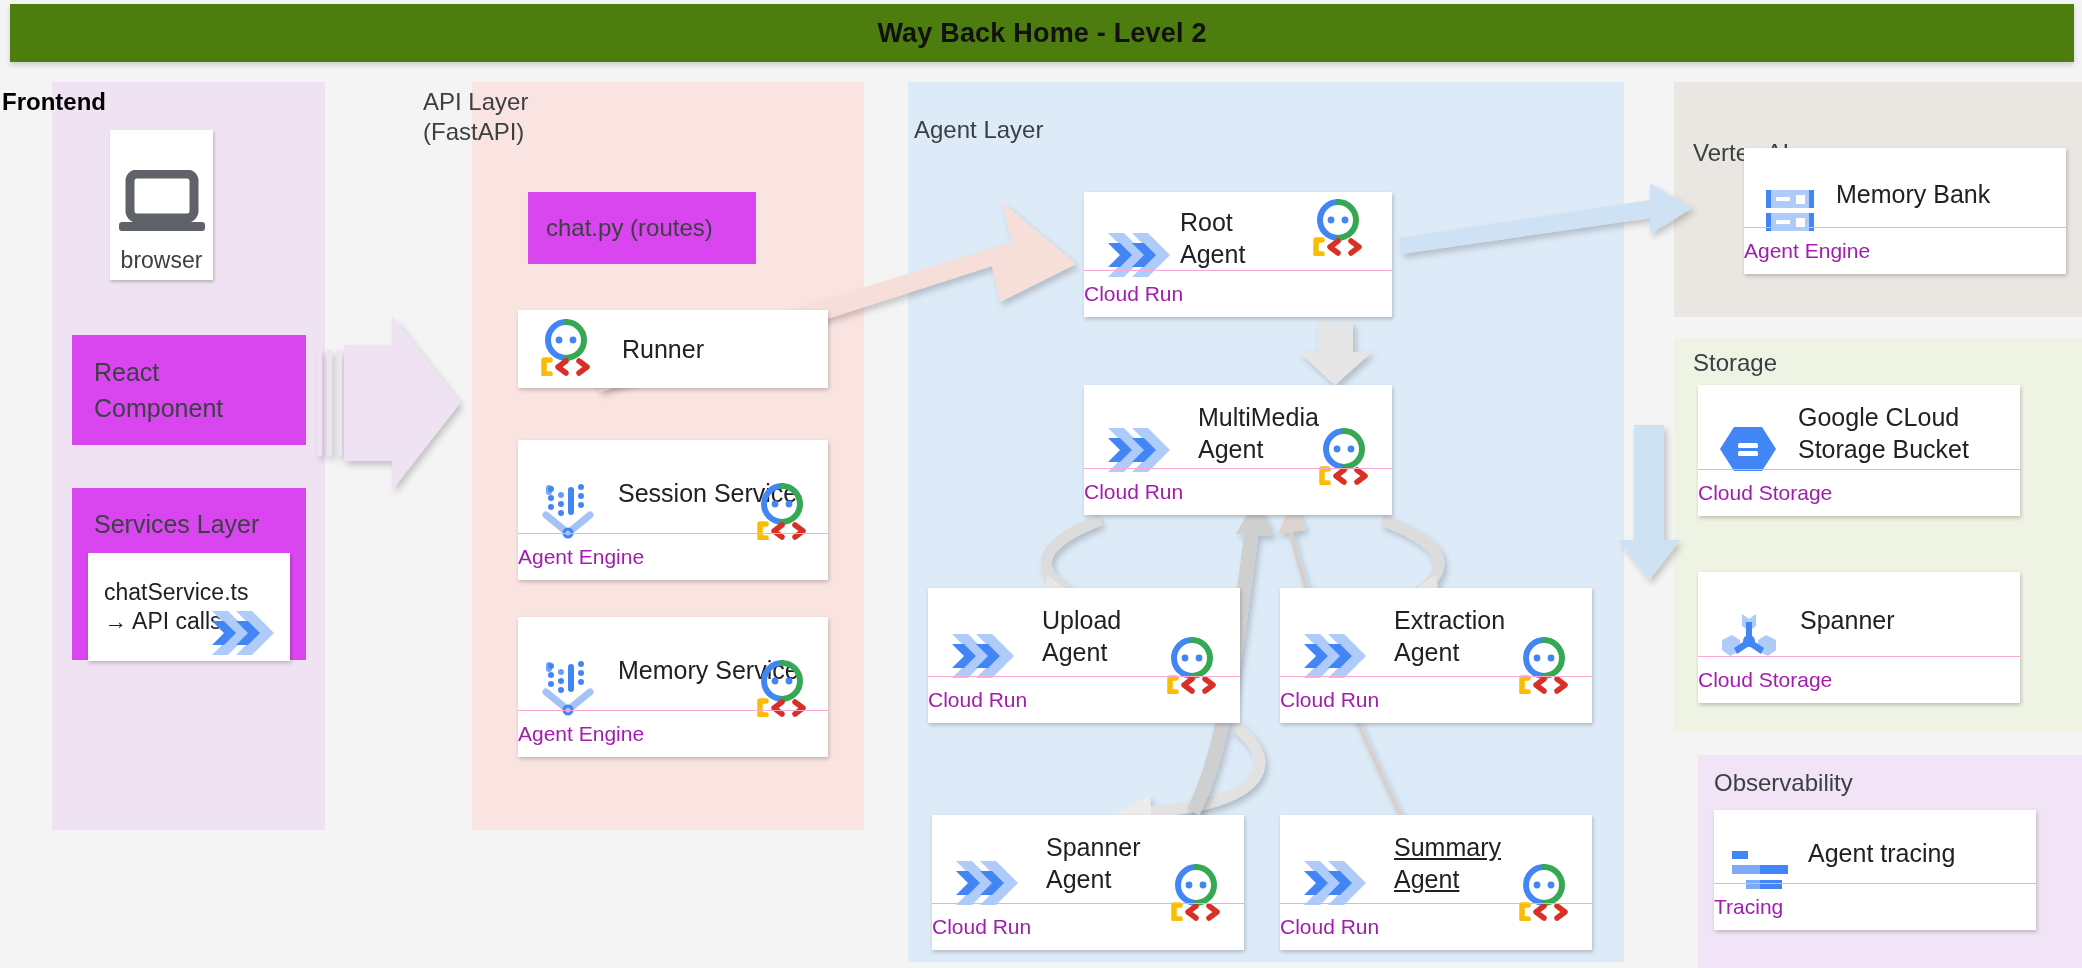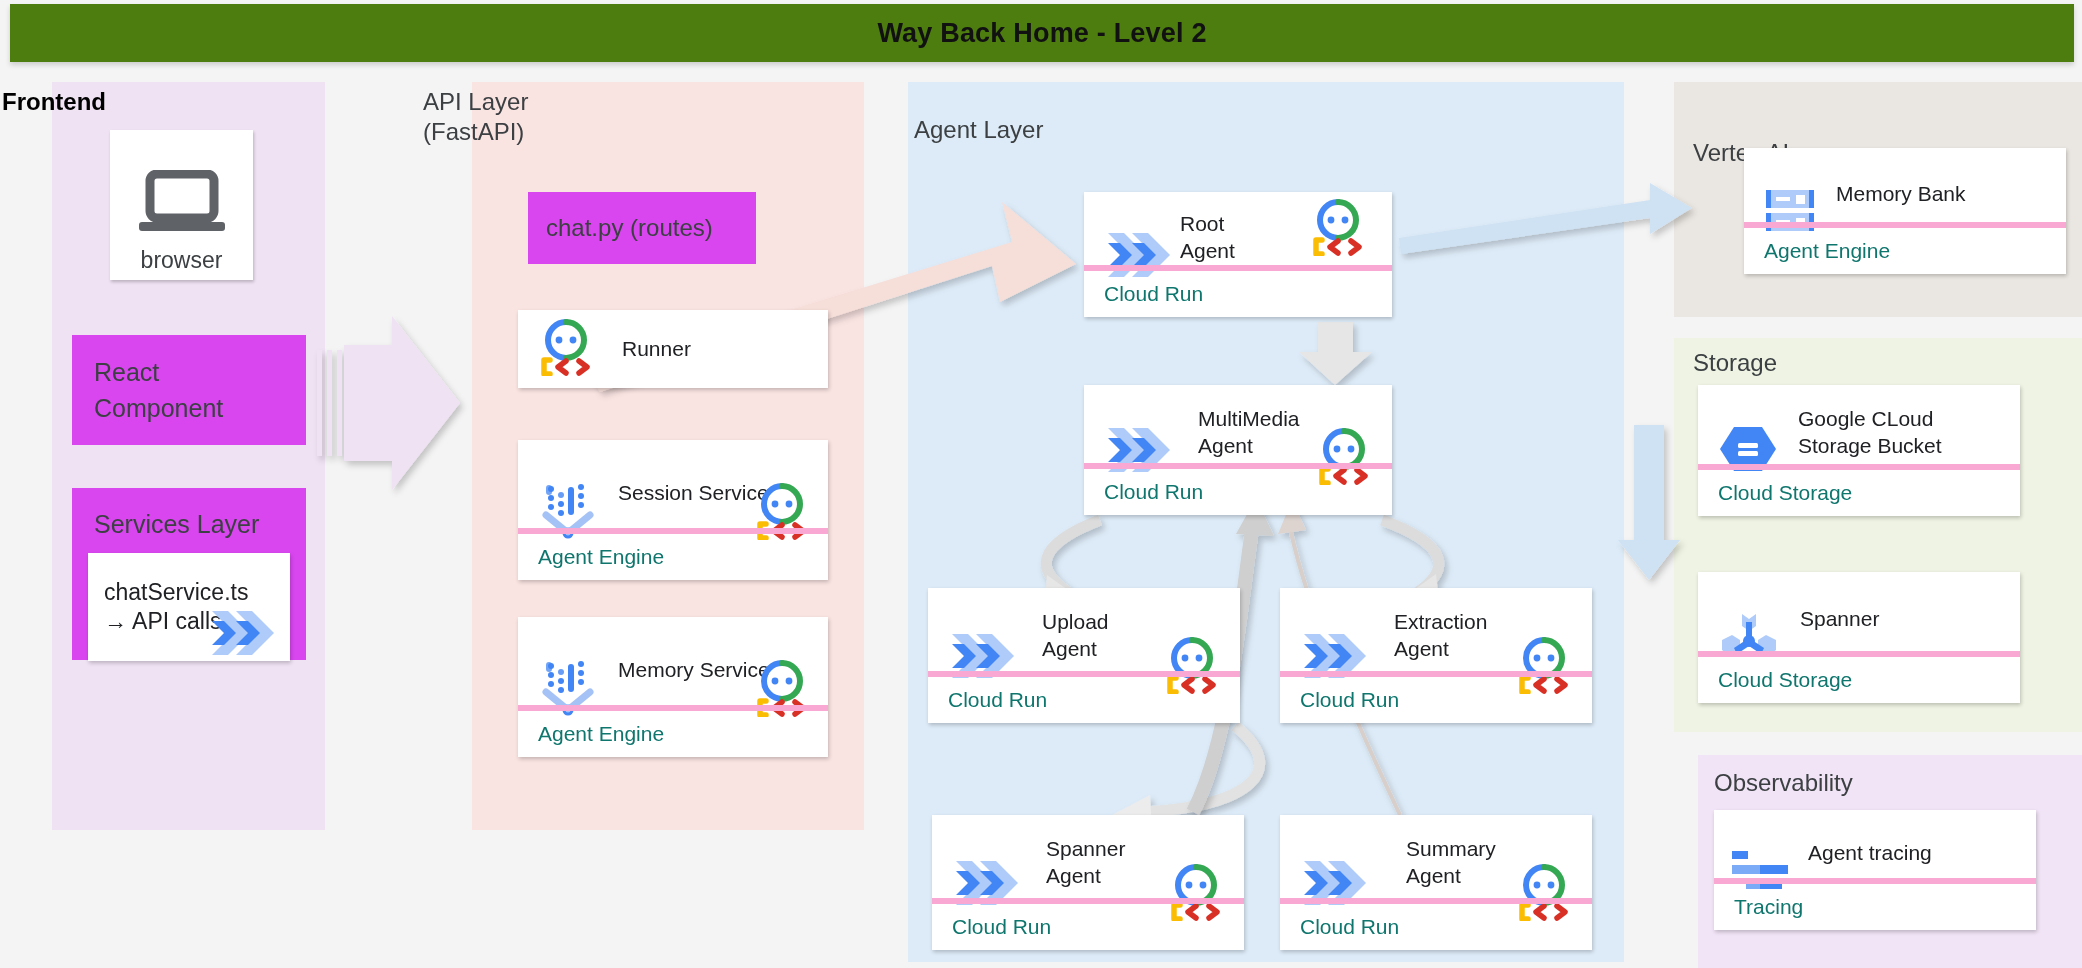--- a/index.html
+++ b/index.html
@@ -81,38 +81,37 @@
     box-sizing: border-box;
     overflow: hidden;
   }
   .card-body {
     position: relative;
     display: flex;
     align-items: center;
     height: 100%;
   }
   .card-title {
-    font-size: 21px;
+    font-size: 25px;
     color: #202124;
     line-height: 1.28;
     white-space: pre-line;
   }
   .card-footer {
     position: absolute;
     left: 0; right: 0; bottom: 0;
     height: 46px;
-    border-top: 6px solid #f9a8d4;
+    border-top: 1px solid #f9a8d4;
     display: flex; align-items: center;
-    padding-left: 20px;
     font-size: 21px;
-    color: #0f766e;
-  }
-
-  
-  #card-browser { left: 110px; top: 130px; width: 143px; height: 150px; box-shadow: 1px 2px 3px rgba(0,0,0,0.22); padding-left: 6px; }
+    color: #a21caf;
+  }
+
+  
+  #card-browser { left: 110px; top: 130px; width: 103px; height: 150px; box-shadow: 1px 2px 3px rgba(0,0,0,0.22); padding-left: 6px; }
   #card-browser .browser-label {
     position: absolute; left: 0; right: 0; bottom: 6px;
     text-align: center; font-size: 23px; color: #3c4043;
   }
 
   
   #card-chatsvc { left: 88px;  top: 553px; width: 202px; height: 108px; }
   #card-chatsvc .card-title { font-size: 23px; padding-left: 16px; }
   #card-chatsvc .adk-runner { position: absolute; right: 6px; bottom: -4px; }
 
@@ -498,21 +497,21 @@
 <div class="card" id="card-summary">
   <div class="card-body" style="padding-left:18px;">
     <span class="icon-slot">
       <svg width="78" height="56" viewBox="0 0 78 56">
         <path d="M6 6 L22 6 L44 28 L22 50 L6 50 L28 28 Z" fill="#aecbfa"></path>
         <path d="M6 16 L18 16 L30 28 L18 40 L6 40 L18 28 Z" fill="#4285f4"></path>
         <path d="M30 6 L46 6 L68 28 L46 50 L30 50 L52 28 Z" fill="#aecbfa"></path>
         <path d="M30 16 L42 16 L54 28 L42 40 L30 40 L42 28 Z" fill="#4285f4"></path>
       </svg>
     </span>
-    <div class="card-title" style="margin-left:30px;margin-bottom:40px;">Summary
+    <div class="card-title" style="margin-left:18px;margin-bottom:40px;text-decoration:underline;">Summary
 Agent</div>
   </div>
   <span class="adk">
     <svg width="64" height="58" viewBox="0 0 64 58">
       <path d="M32 4 A18 18 0 0 0 32 40" fill="none" stroke="#4285f4" stroke-width="6" stroke-linecap="round"></path>
       <path d="M32 4 A18 18 0 0 1 32 40" fill="none" stroke="#34a853" stroke-width="6" stroke-linecap="round"></path>
       <circle cx="25" cy="22" r="3.4" fill="#4285f4"></circle>
       <circle cx="39" cy="22" r="3.4" fill="#4285f4"></circle>
       <path d="M16 42 L10 42 L10 56 L16 56" fill="none" stroke="#fbbc04" stroke-width="5.5" stroke-linecap="round" stroke-linejoin="round"></path>
       <path d="M32 43 L24 49 L32 55" fill="none" stroke="#d93025" stroke-width="5.5" stroke-linecap="round" stroke-linejoin="round"></path>

